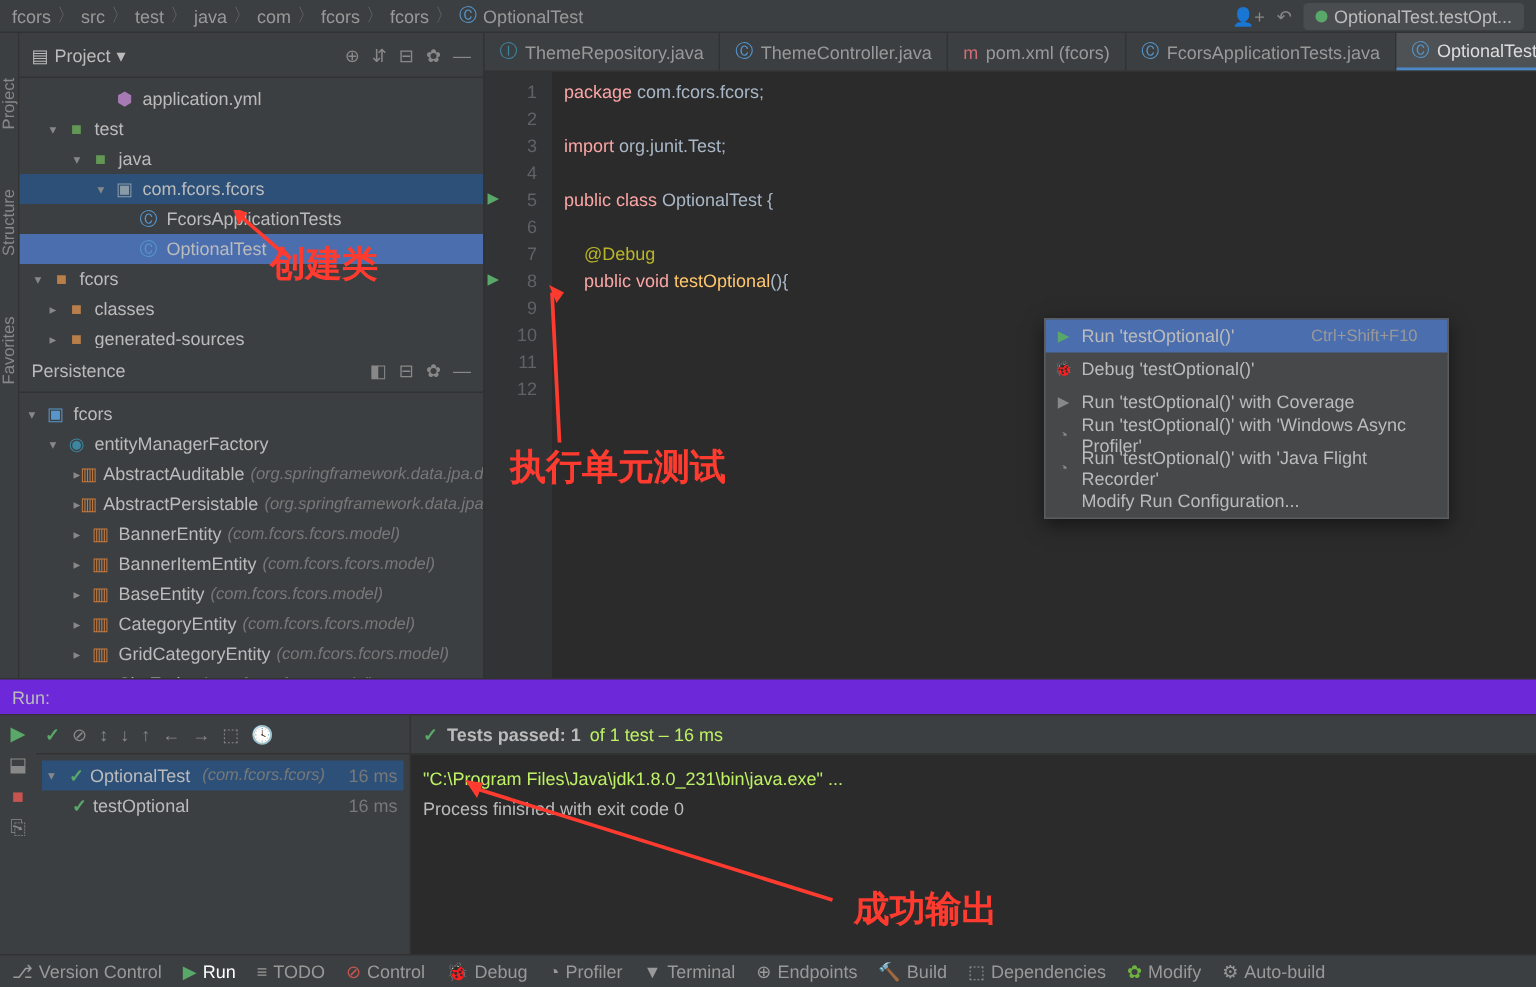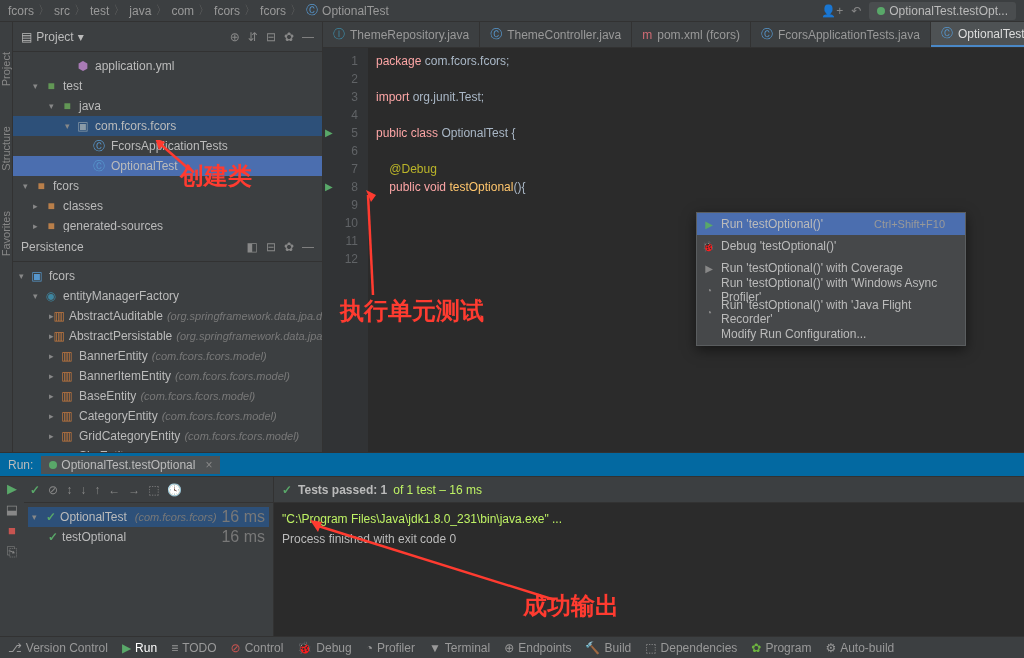--- a/index.html
+++ b/index.html
@@ -44,33 +44,33 @@
 .gutter .run-icon{position:absolute;left:2px;color:#59a869;font-size:10px}
 .code{flex:1;padding:4px 8px;line-height:18px;color:#a9b7c6}
 .code .line{height:18px;white-space:pre}
 .kw{color:#fca5a5}.ann{color:#bbb529}.method{color:#ffc66d}
 .context-menu{position:absolute;left:373px;top:190px;width:270px;background:#46484a;border:1px solid #5a5d5f;box-shadow:0 4px 12px rgba(0,0,0,0.5);z-index:100}
 .ctx-item{height:22px;display:flex;align-items:center;padding:0 20px 0 24px;cursor:pointer;position:relative}
 .ctx-item.highlighted{background:#4b6eaf}
 .ctx-icon{position:absolute;left:4px;width:16px;text-align:center;font-size:10px}
 .ctx-shortcut{margin-left:auto;color:#999;font-size:11px}
 .run-panel{height:184px;background:#2b2b2b;border-top:1px solid #323232;display:flex;flex-direction:column}
-.run-header{height:24px;background:#0369a1;display:flex;align-items:center;padding:0 8px;gap:8px;border-bottom:1px solid #323232}
+.run-header{height:24px;background:#6d28d9;display:flex;align-items:center;padding:0 8px;gap:8px;border-bottom:1px solid #323232}
 .run-tab{padding:2px 8px;background:#4e5254;display:flex;align-items:center;gap:4px}
 .run-body{flex:1;display:flex}
 .run-left{width:24px;background:#3c3f41;display:flex;flex-direction:column;align-items:center;padding:4px 0;gap:6px}
 .run-left span{color:#888;cursor:pointer;font-size:13px}
 .run-tree{width:250px;background:#3c3f41;border-right:1px solid #323232;display:flex;flex-direction:column}
 .run-tree-toolbar{height:26px;display:flex;align-items:center;padding:0 6px;gap:8px;color:#888;border-bottom:1px solid #323232}
 .run-tree-toolbar span{cursor:pointer}
 .run-tree-content{padding:4px;flex:1}
 .run-tree-item{height:20px;display:flex;align-items:center;gap:4px;cursor:pointer;padding:0 4px}
 .run-tree-item.sel{background:#2d5079}
 .check{color:#59a869;font-weight:bold}
-.time{margin-left:auto;color:#787878;font-size:16px}
+.time{margin-left:auto;color:#787878;font-size:12px}
 .console{flex:1;background:#2b2b2b;padding:4px 8px;font-family:Consolas,monospace;font-size:12px;color:#bbb}
 .console-header{height:26px;display:flex;align-items:center;gap:6px;color:#bbb;border-bottom:1px solid #323232;margin:-4px -8px 6px -8px;padding:0 8px;background:#3c3f41}
 .console .cline{line-height:20px;white-space:pre}
 .console .gray{color:#bef264}
 .bottom-bar{position:absolute;bottom:0;left:0;right:0;height:22px;background:#3c3f41;border-top:1px solid #323232;display:flex;align-items:center;padding:0 8px;gap:14px;color:#999}
 .bottom-item{display:flex;align-items:center;gap:4px;cursor:pointer}
 .annotation{position:absolute;color:#ff3b30;font-size:24px;font-weight:bold;pointer-events:none;z-index:50}
 .arrow-svg{position:absolute;pointer-events:none;z-index:49}
 </style>
 </head>
@@ -322,25 +322,20 @@
       <div class="ctx-item">
           <span>Modify Run Configuration...</span>
         </div>
     </div>
   </div>
 </div>
 
 <div class="run-panel">
   <div class="run-header">
     <span>Run:</span>
-    <div class="run-tab">
-        <span class="green-dot"></span>
-        <span>OptionalTest.testOptional</span>
-        <span style="margin-left:6px;color:#888;cursor:pointer">×</span>
-      </div>
   </div>
   <div class="run-body">
     <div class="run-left">
       <span style="color:#59a869">▶</span>
       <span>⬓</span>
       <span style="color:#c75450">■</span>
       <span>⎘</span>
     </div>
     <div class="run-tree">
       <div class="run-tree-toolbar">
@@ -418,37 +413,37 @@
   <div class="bottom-item">
       <span>🔨</span>
       <span>Build</span>
     </div>
   <div class="bottom-item">
       <span>⬚</span>
       <span>Dependencies</span>
     </div>
   <div class="bottom-item">
       <span style="color:#6db33f">✿</span>
-      <span>Program</span>
+      <span>Modify</span>
     </div>
   <div class="bottom-item">
       <span>⚙</span>
       <span>Auto-build</span>
     </div>
 </div>
 
 <div class="annotation" style="left:180px;top:160px">创建类</div>
 <svg class="arrow-svg" style="left:150px;top:140px" width="50" height="40">
     <line x1="40" y1="30" x2="8" y2="2" stroke="#ff3b30" stroke-width="2.5"></line>
     <polygon points="2,-2 12,2 6,10" fill="#ff3b30" transform="translate(3,0)"></polygon>
   </svg>
 
 <div class="annotation" style="left:340px;top:295px">执行单元测试</div>
 <svg class="arrow-svg" style="left:358px;top:190px" width="30" height="110">
     <line x1="15" y1="105" x2="10" y2="5" stroke="#ff3b30" stroke-width="2.5"></line>
     <polygon points="5,0 15,5 10,12" fill="#ff3b30" transform="translate(3,0)"></polygon>
   </svg>
 
-<div class="annotation" style="left:523px;top:590px">成功输出</div>
+<div class="annotation" style="left:569px;top:590px">成功输出</div>
 <svg class="arrow-svg" style="left:310px;top:520px" width="250" height="90">
     <line x1="245" y1="80" x2="5" y2="5" stroke="#ff3b30" stroke-width="2.5"></line>
     <polygon points="0,0 12,2 8,12" fill="#ff3b30"></polygon>
   </svg>
 
 </body></html>

